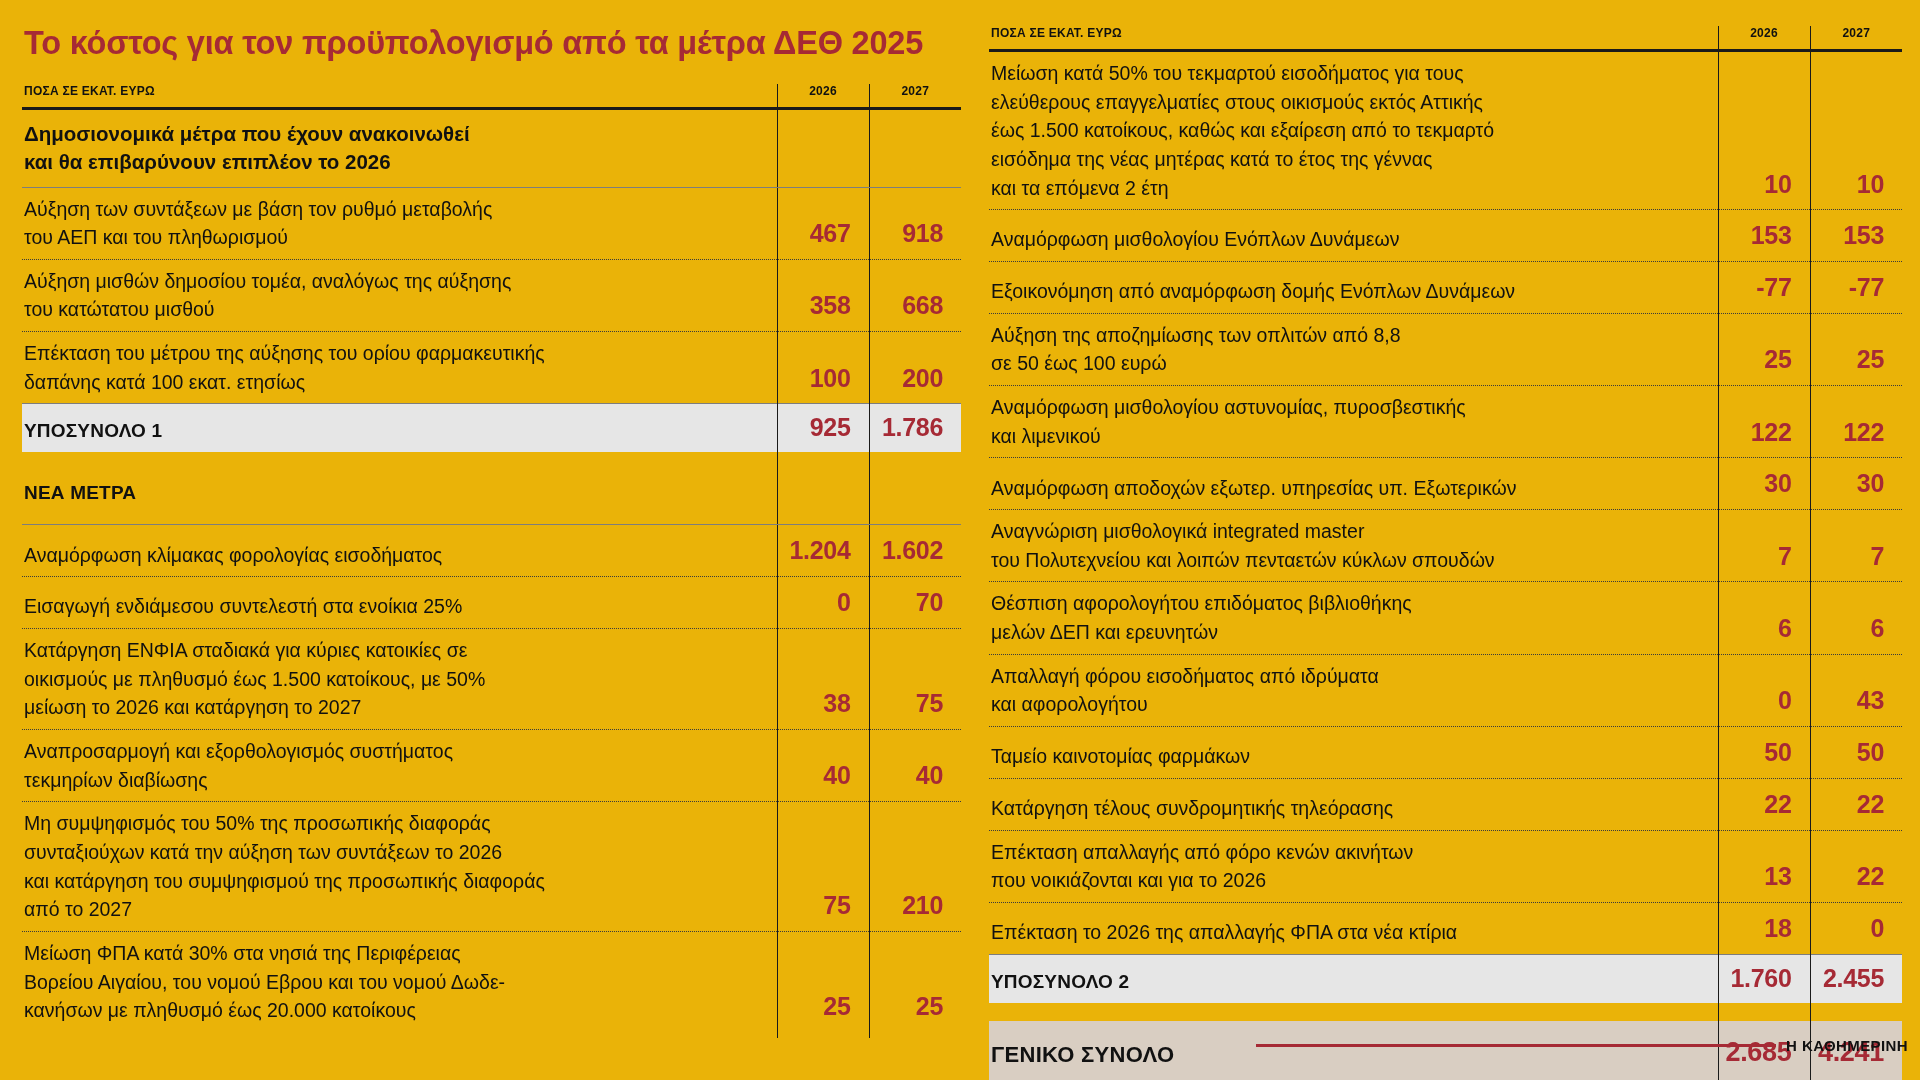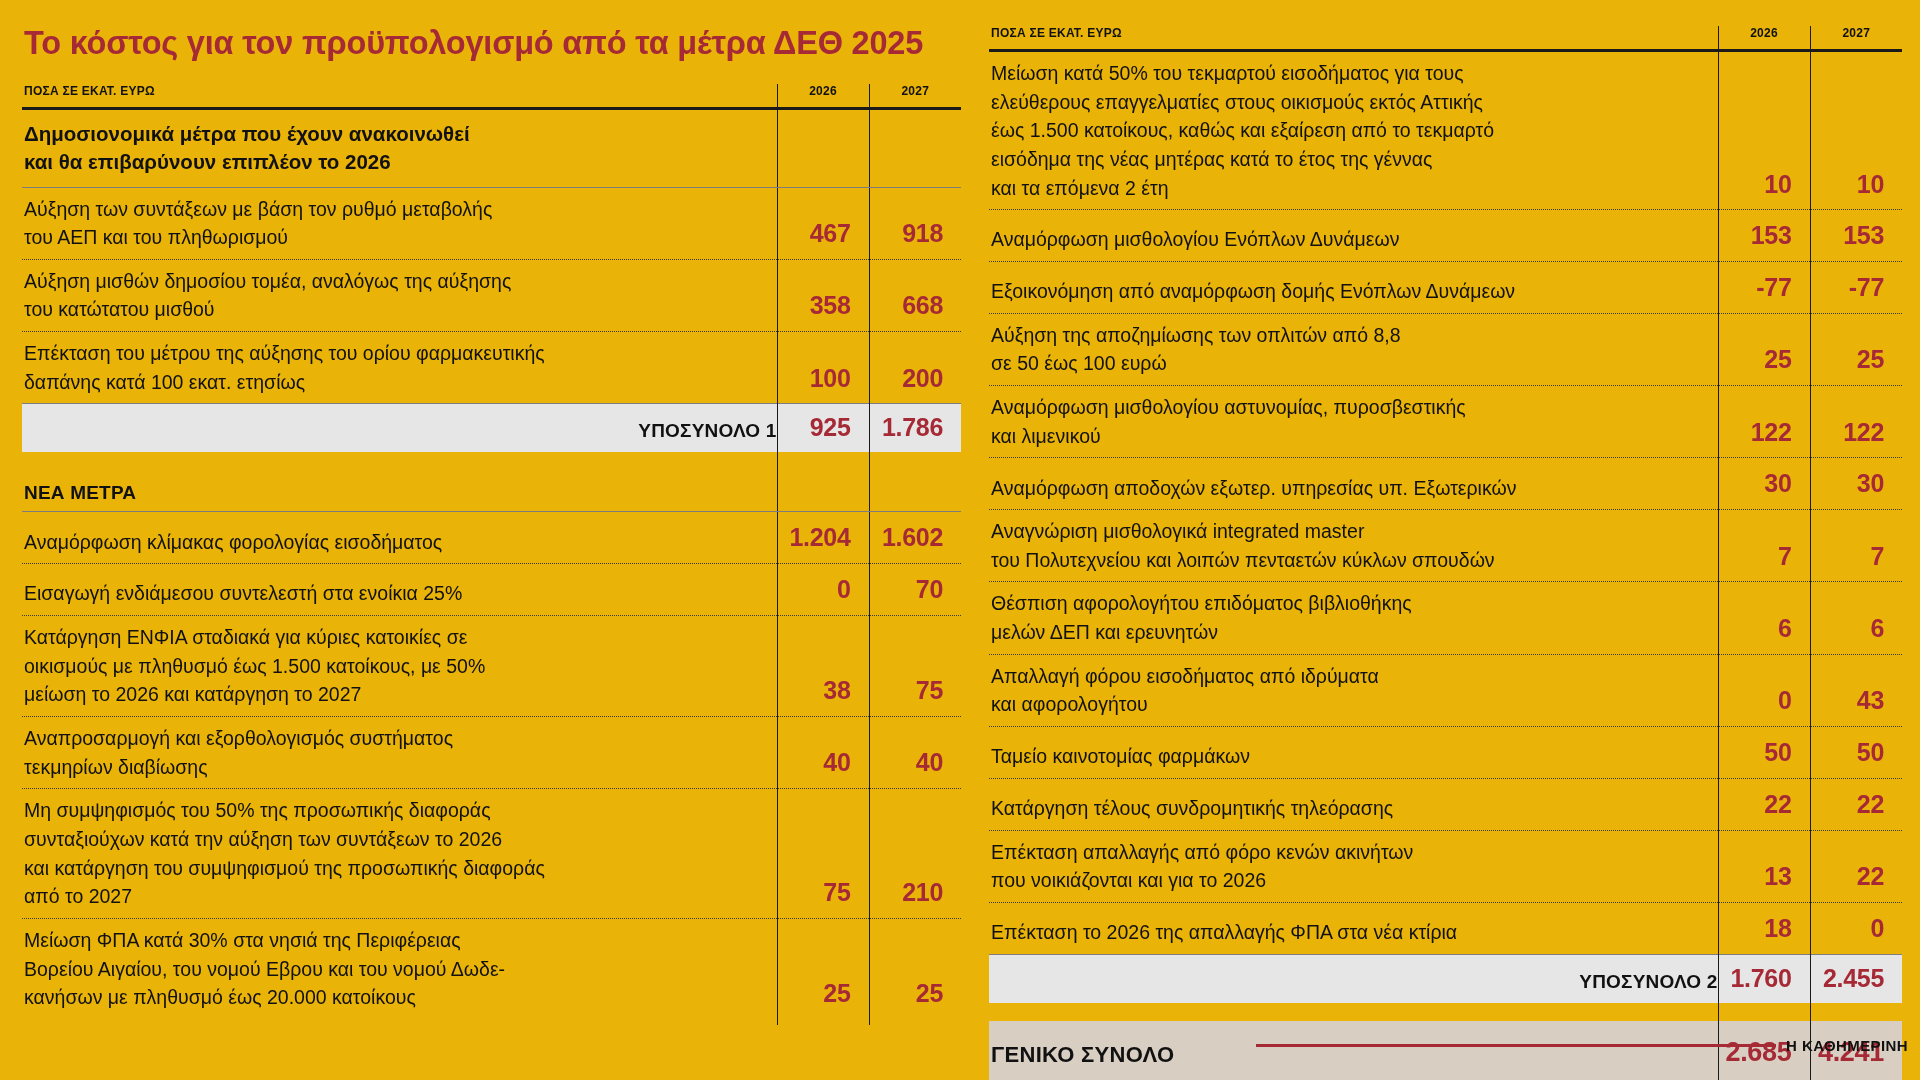--- a/index.html
+++ b/index.html
@@ -110,35 +110,34 @@
   }
   .sect td.num { border-left: 1.3px solid #1a1a1a; }
   .sect.underline td { border-bottom: 1.6px solid #7d7d7d; }
 
   
   .minisect td {
     font-size: 19px;
     font-weight: bold;
     color: #111;
     letter-spacing: 0.2px;
-    padding: 30px 0 7px 2px;
+    padding: 30px 0 20px 2px;
   }
   .minisect td.num { border-left: 1.3px solid #1a1a1a; }
   .minisect.underline td { border-bottom: 1.6px solid #7d7d7d; }
 
   
   .subtotal td {
     background: #e6e6e6;
     font-size: 19px;
     font-weight: bold;
     color: #111;
     letter-spacing: 0.2px;
     padding: 9px 0 10px 2px;
     border-top: 1.6px solid #7d7d7d;
-    text-align: right;
   }
   .subtotal td.num {
     color: #A62A35;
     font-size: 25px;
     text-align: right;
     padding-right: 18px;
     border-left: 1.3px solid #1a1a1a;
     letter-spacing: -0.3px;
   }
 

